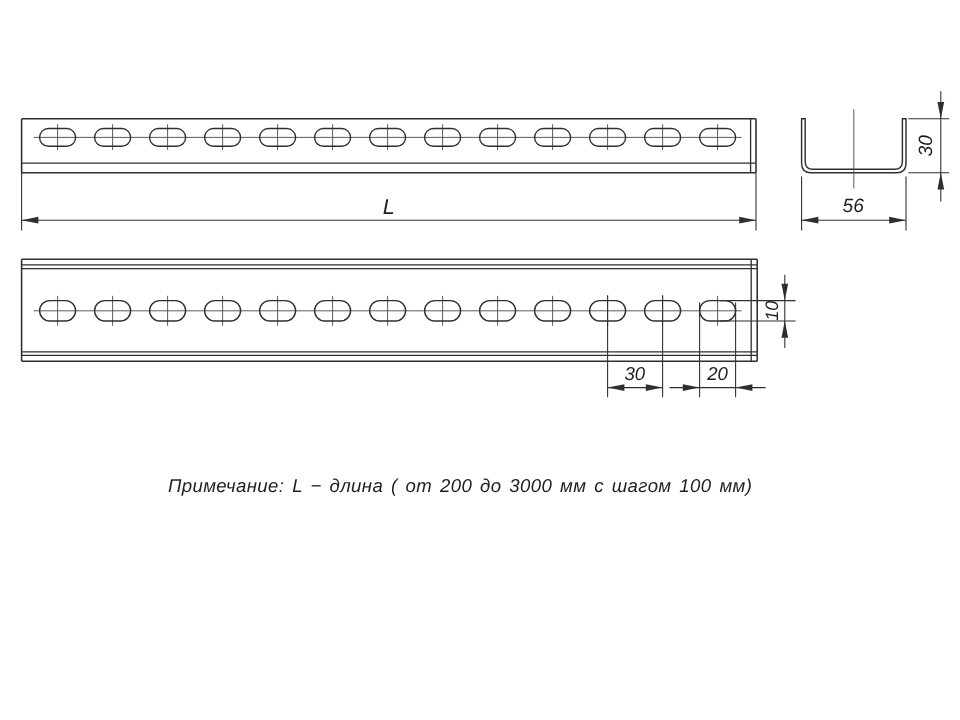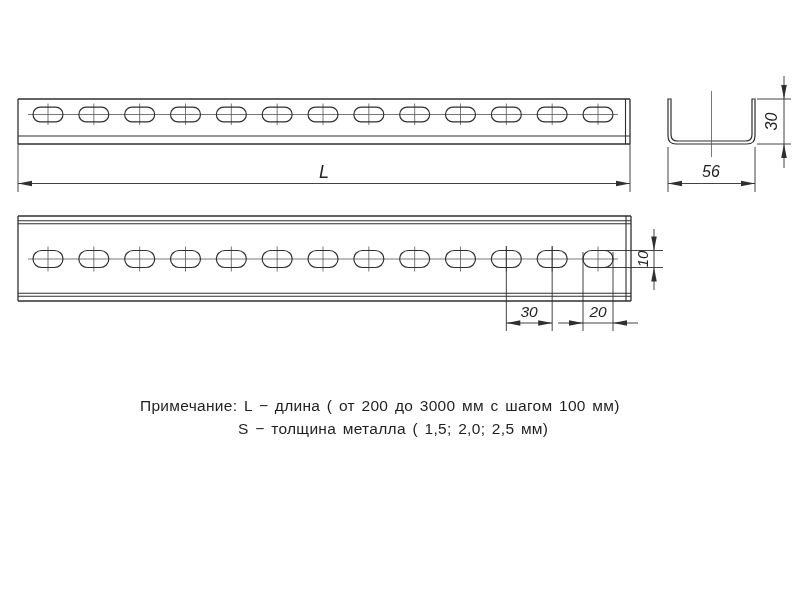--- a/index.html
+++ b/index.html
@@ -1,20 +1,20 @@
 <!DOCTYPE html>
 <html><head>
 <meta charset="utf-8">
 <style>
   html,body{margin:0;padding:0;background:#ffffff;}
   .sheet{position:relative;width:800px;height:600px;background:#ffffff;overflow:hidden;
          font-family:"Liberation Sans",sans-serif;}
   svg{position:absolute;left:0;top:0;}
   svg text{font-family:"Liberation Sans",sans-serif;font-style:italic;fill:#1f1f1f;}
-  .note{position:absolute;white-space:nowrap;color:#1f1f1f;
+  .note{position:absolute;white-space:nowrap;font-style:italic;color:#1f1f1f;
         font-size:15.5px;letter-spacing:0.3px;word-spacing:2px;}
   .note1{left:140px;top:397px;}
   .note2{left:238px;top:420px;}
 </style>
 </head>
 <body>
 
 <div class="sheet">
   <svg id="drawing" width="800" height="600" viewBox="0 0 800 600">
     <g id="gen">
@@ -139,14 +139,13 @@
         </g>
       </g>
     <text x="324" y="178" text-anchor="middle" font-size="18">L</text>
     <text x="711" y="177" text-anchor="middle" font-size="16">56</text>
     <text transform="translate(777,121.5) rotate(-90)" text-anchor="middle" font-size="16">30</text>
     <text transform="translate(648,259) rotate(-90)" text-anchor="middle" font-size="15">10</text>
     <text x="529" y="317" text-anchor="middle" font-size="15.5">30</text>
     <text x="598" y="317" text-anchor="middle" font-size="15.5">20</text>
   </svg>
   <div class="note note1">Примечание: L − длина ( от 200 до 3000 мм с шагом 100 мм)</div>
-  <div class="note note2">S − толщина металла ( 1,5; 2,0; 2,5 мм)</div>
 </div>
 
 </body></html>

